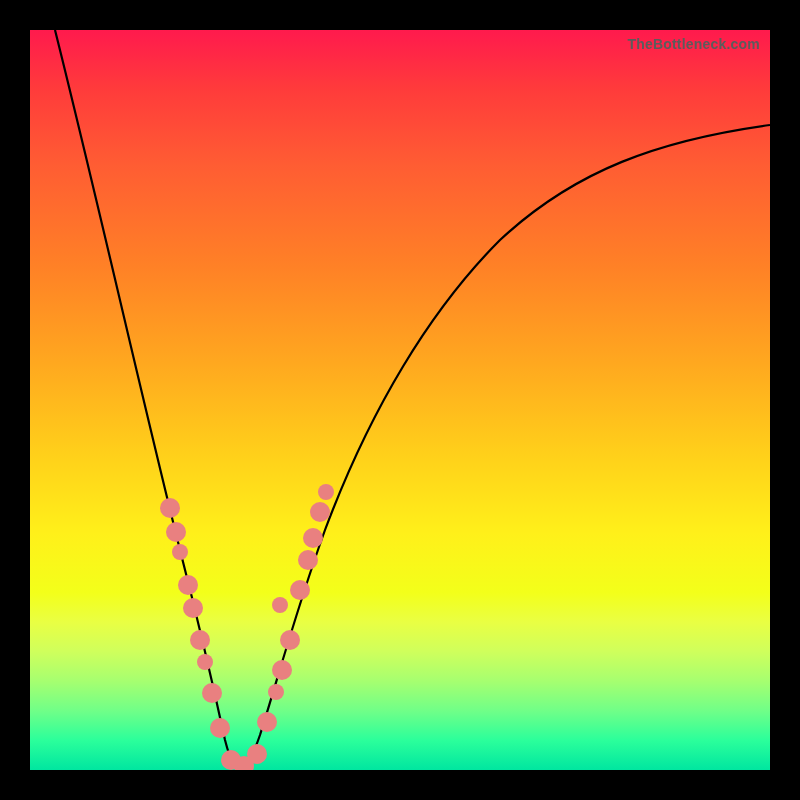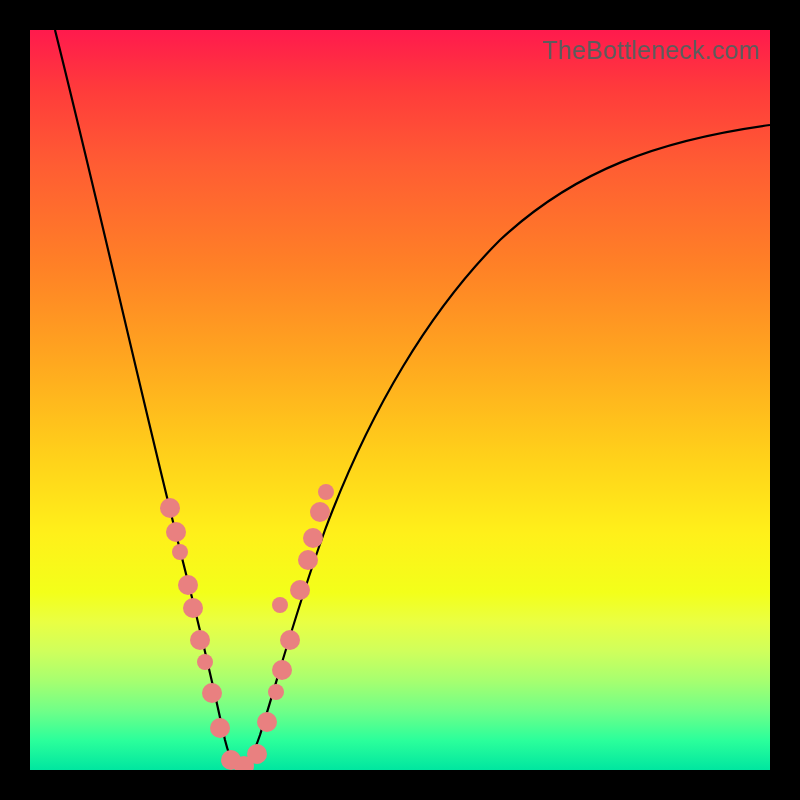--- a/index.html
+++ b/index.html
@@ -37,22 +37,22 @@
       #a6ff70 88%,
       #70ff88 92%,
       #2bff9b 96%,
       #00e6a0 100%);
   }
   .watermark {
     position: absolute;
     top: 6px;
     right: 10px;
     color: #5c5c5c;
-    font-size: 25px;
-    font-weight: 400;
+    font-size: 14px;
+    font-weight: 700;
     letter-spacing: 0.2px;
     pointer-events: none;
     text-align: center;
   }
   svg.curve {
     position: absolute;
     left: 0;
     top: 0;
     width: 740px;
     height: 740px;

